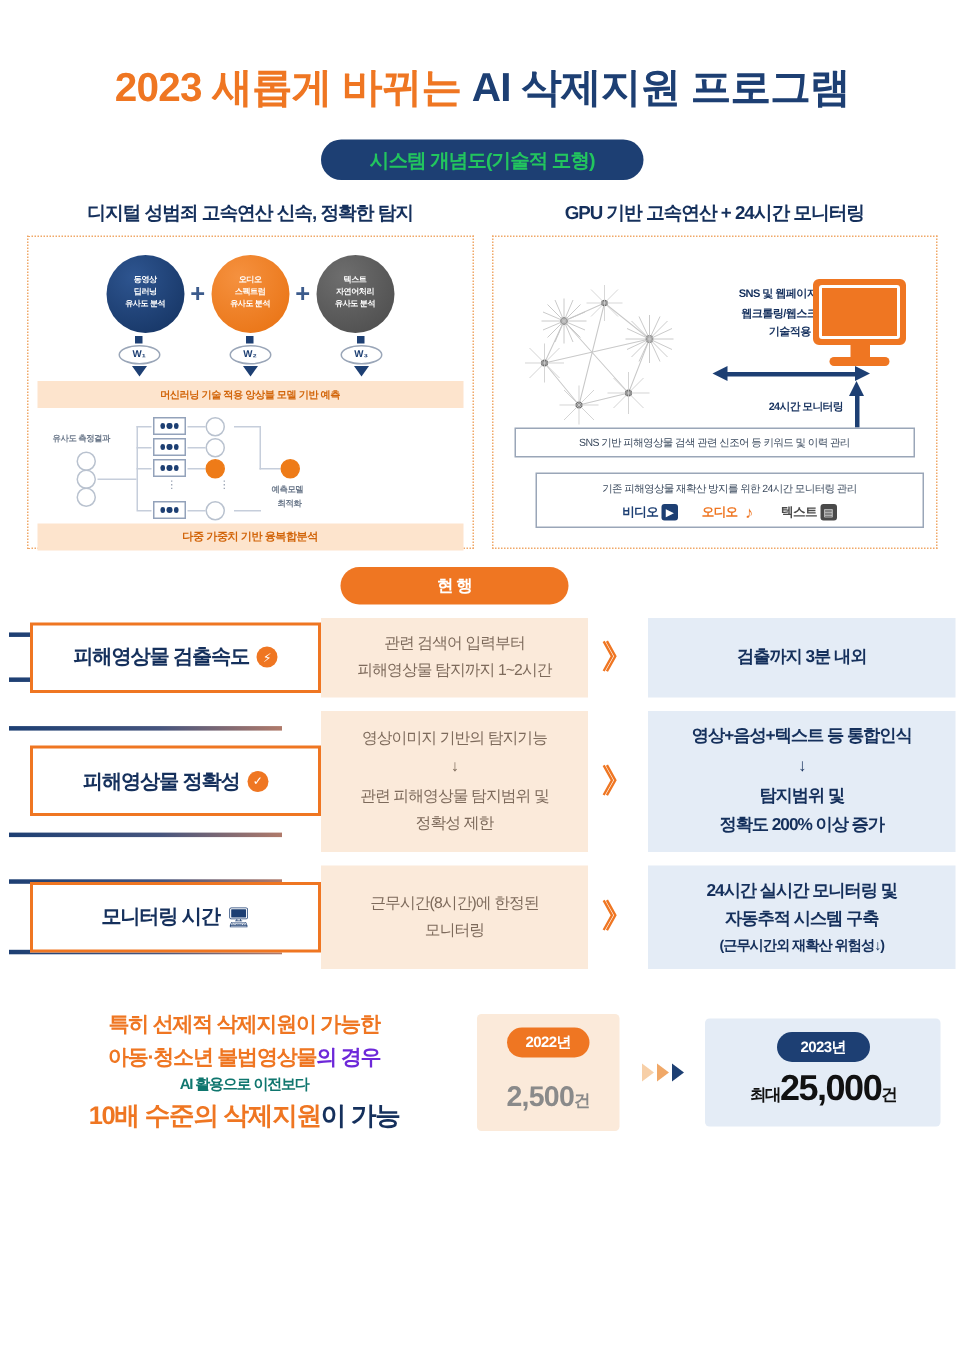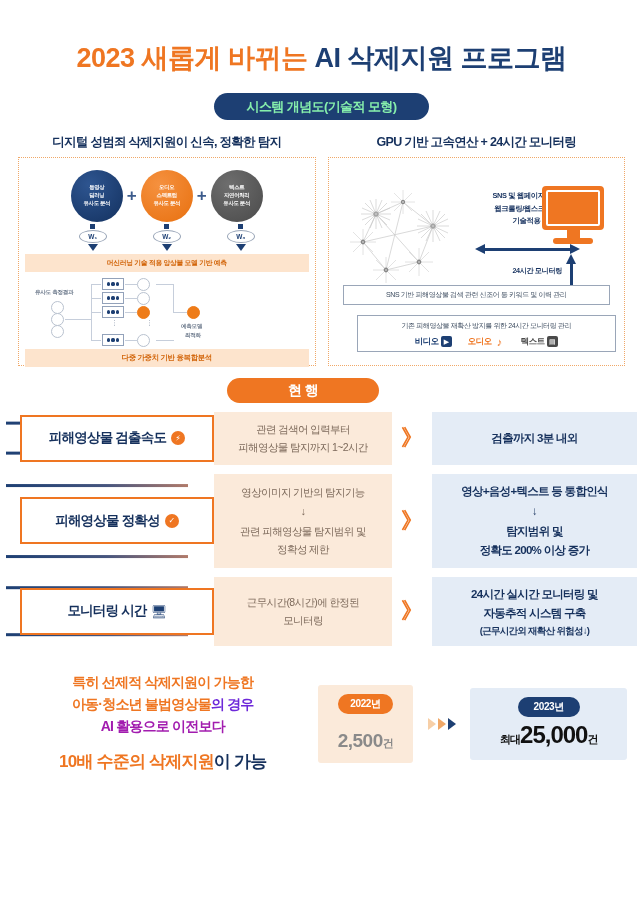--- a/index.html
+++ b/index.html
@@ -13,21 +13,21 @@
   
   .title{
     text-align:center;margin-top:40px;
     font-size:27px;font-weight:bold;letter-spacing:-0.5px;white-space:nowrap;
   }
   .t-orange{color:#ef7622;}
   .t-navy{color:#1d3f73;}
 
   .sys-pill{
     margin:17px auto 0;width:215px;height:27px;border-radius:14px;
-    background:#1d3f73;color:#86efac;font-size:13px;font-weight:bold;
+    background:#1d3f73;color:#22c55e;font-size:13px;font-weight:bold;
     display:flex;align-items:center;justify-content:center;letter-spacing:-0.6px;
   }
 
   
   .diagrams{display:flex;gap:12px;padding:0 18px;margin-top:14px;align-items:flex-start;}
   .diag{flex:1;}
   .diag-head{text-align:center;font-size:12.5px;font-weight:bold;color:#15305c;
     letter-spacing:-0.7px;margin-bottom:6px;white-space:nowrap;}
   .diag-box{border:1.3px dotted #f0a868;background:#fff;padding:8px 6px;height:209px;position:relative;}
 
@@ -107,21 +107,21 @@
 
   .spider{position:absolute;left:6px;top:8px;width:130px;height:135px;}
 
   
   .cmp{margin-top:12px;padding:0 6px;}
   .cmp-head{display:flex;align-items:center;}
   .ch-l{width:208px;}
   .ch-m{width:178px;display:flex;justify-content:center;}
   .ch-g{width:40px;}
   .ch-r{flex:1;display:flex;justify-content:center;}
-  .pill{height:25px;border-radius:13px;color:#fff;font-size:14px;font-weight:bold;
+  .pill{height:25px;border-radius:13px;color:#fff;font-size:11px;font-weight:bold;
     display:flex;align-items:center;justify-content:center;letter-spacing:-0.6px;}
   .pill-o{background:#ef7622;width:152px;}
   .pill-n{background:#1d3f73;width:160px;}
 
   .row{display:flex;align-items:stretch;margin-top:9px;}
   .lab-wrap{width:208px;position:relative;display:flex;align-items:center;}
   .lab-lines{position:absolute;left:0;right:26px;top:50%;transform:translateY(-50%);height:100%;}
   .ln{position:absolute;left:0;right:0;height:3px;
       background:linear-gradient(90deg,#1d3f73 0%,#46557e 55%,#b07a6a 100%);}
   .ln.top{top:10px;}
@@ -145,22 +145,22 @@
   .dn-arr{color:#ef7622;font-size:12px;line-height:1.2;margin:1px 0;}
   .dn-arr-n{color:#1d3f73;font-size:12px;line-height:1.2;margin:1px 0;}
 
   
   .bottom{display:flex;align-items:center;margin-top:26px;padding:0 16px;gap:8px;}
   .b-txt{width:300px;text-align:center;line-height:1.55;}
   .b-txt .l{display:block;font-weight:bold;letter-spacing:-0.8px;}
   .l1{font-size:14px;color:#ef7622;}
   .l2{font-size:14px;color:#ef7622;}
   .l2 .n{color:#6d28d9;}
-  .l3{font-size:14px;color:#a21caf;}
-  .l4{font-size:17px;color:#ef7622;margin-top:12px;}
+  .l3{font-size:10px;color:#0f766e;}
+  .l4{font-size:17px;color:#ef7622;margin-top:0;}
   .l4 .n{color:#15305c;}
 
   .stat{border-radius:3px;display:flex;flex-direction:column;align-items:center;
     justify-content:center;padding:9px 0 11px;}
   .stat-o{background:#fbeada;width:98px;gap:12px;}
   .stat-n{background:#e4ecf6;width:160px;}
   .yr{height:20px;border-radius:10px;color:#fff;font-size:10px;font-weight:bold;
     display:flex;align-items:center;justify-content:center;letter-spacing:-0.4px;margin-bottom:4px;}
   .yr-o{background:#ef7622;width:55px;}
   .yr-n{background:#1d3f73;width:62px;}
@@ -183,21 +183,21 @@
   <div class="title">
     <span class="t-orange">2023 새롭게 바뀌는</span>
     <span class="t-navy">AI 삭제지원 프로그램</span>
   </div>
 
   <div class="sys-pill">시스템 개념도(기술적 모형)</div>
 
   <div class="diagrams">
 
     <div class="diag">
-      <div class="diag-head">디지털 성범죄 삭제지원이 신속, 정확한 탐지</div>
+      <div class="diag-head">디지털 성범죄 고속연산 신속, 정확한 탐지</div>
       <div class="diag-box">
 
         <div class="circle-row">
           <div class="circ c-navy">
             <span>동영상</span>
             <span>딥러닝</span>
             <span>유사도 분석</span>
           </div>
           <div class="plus">+</div>
           <div class="circ c-orange">

